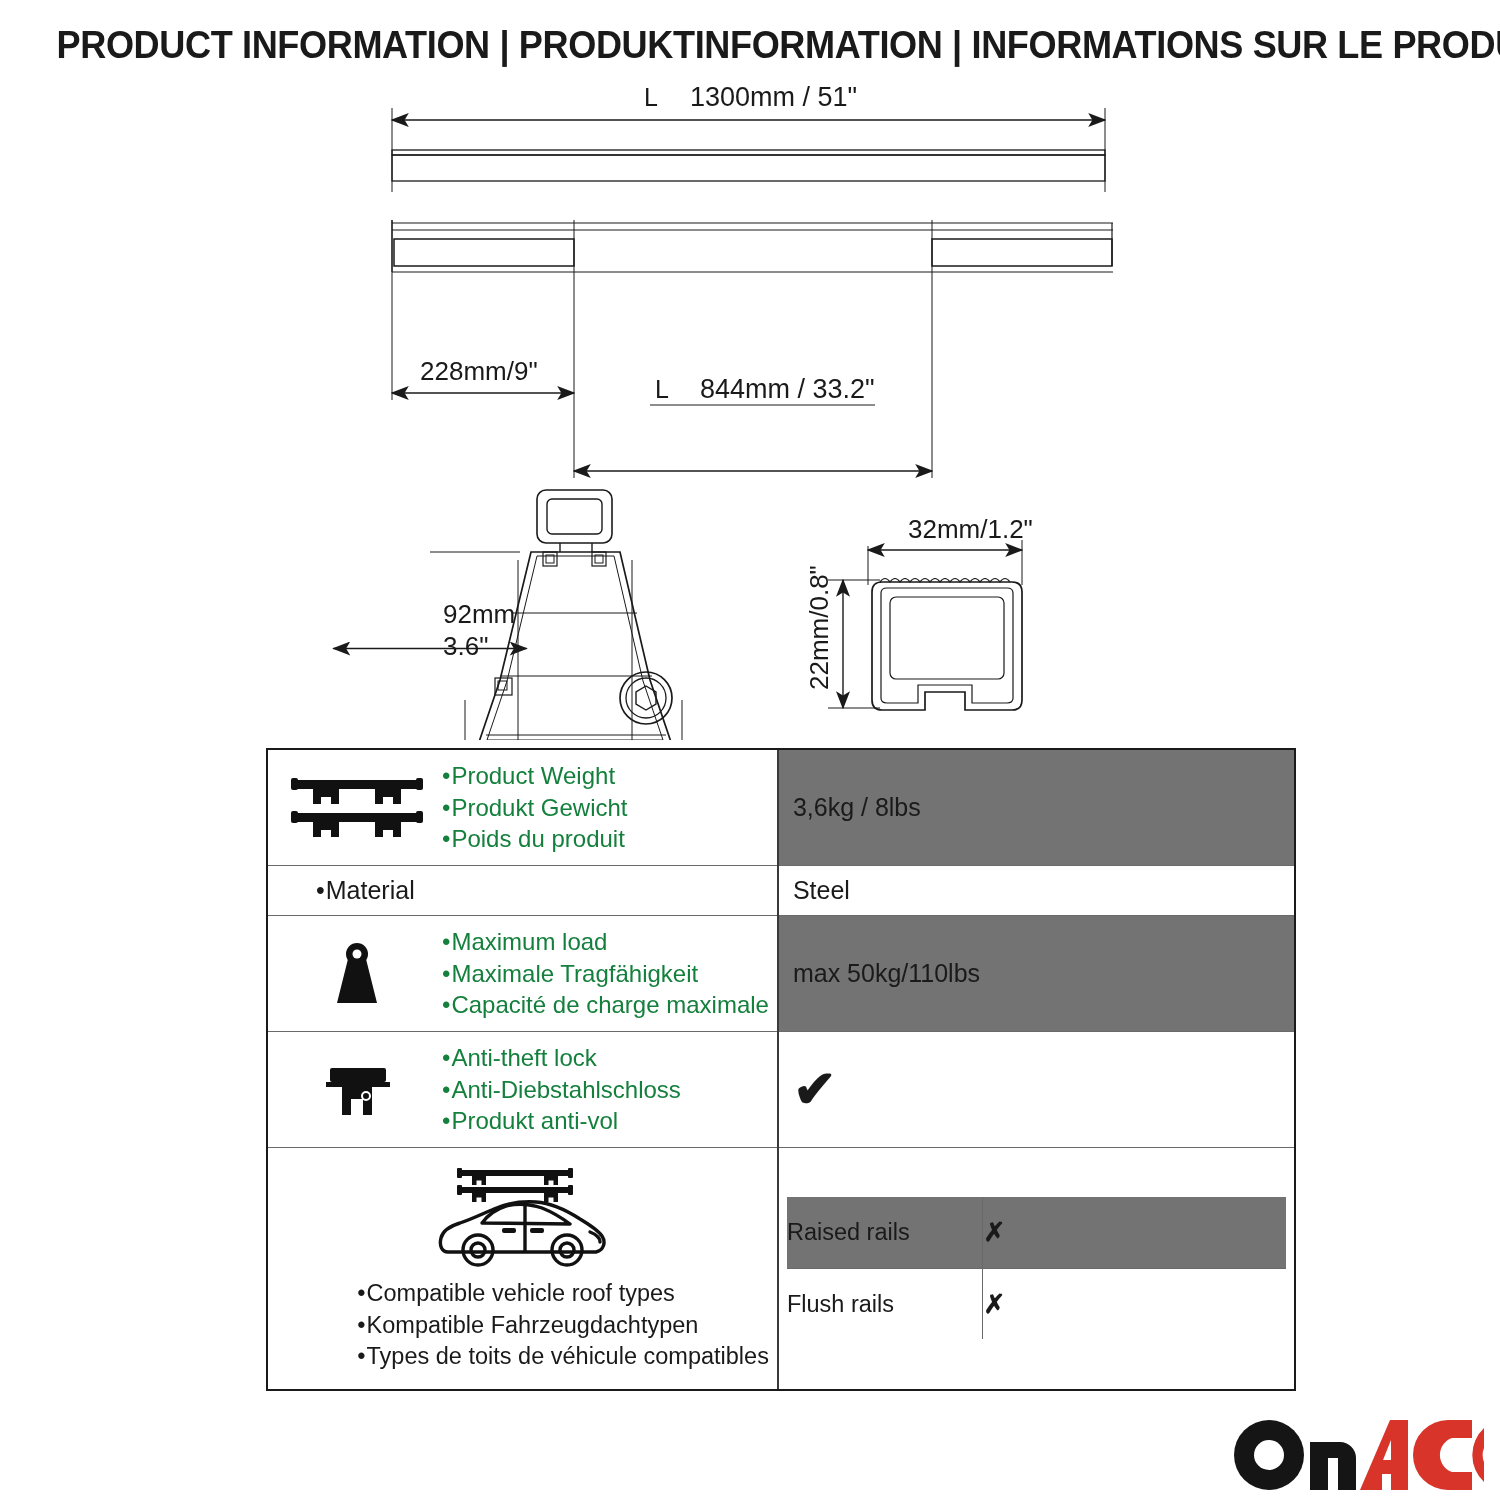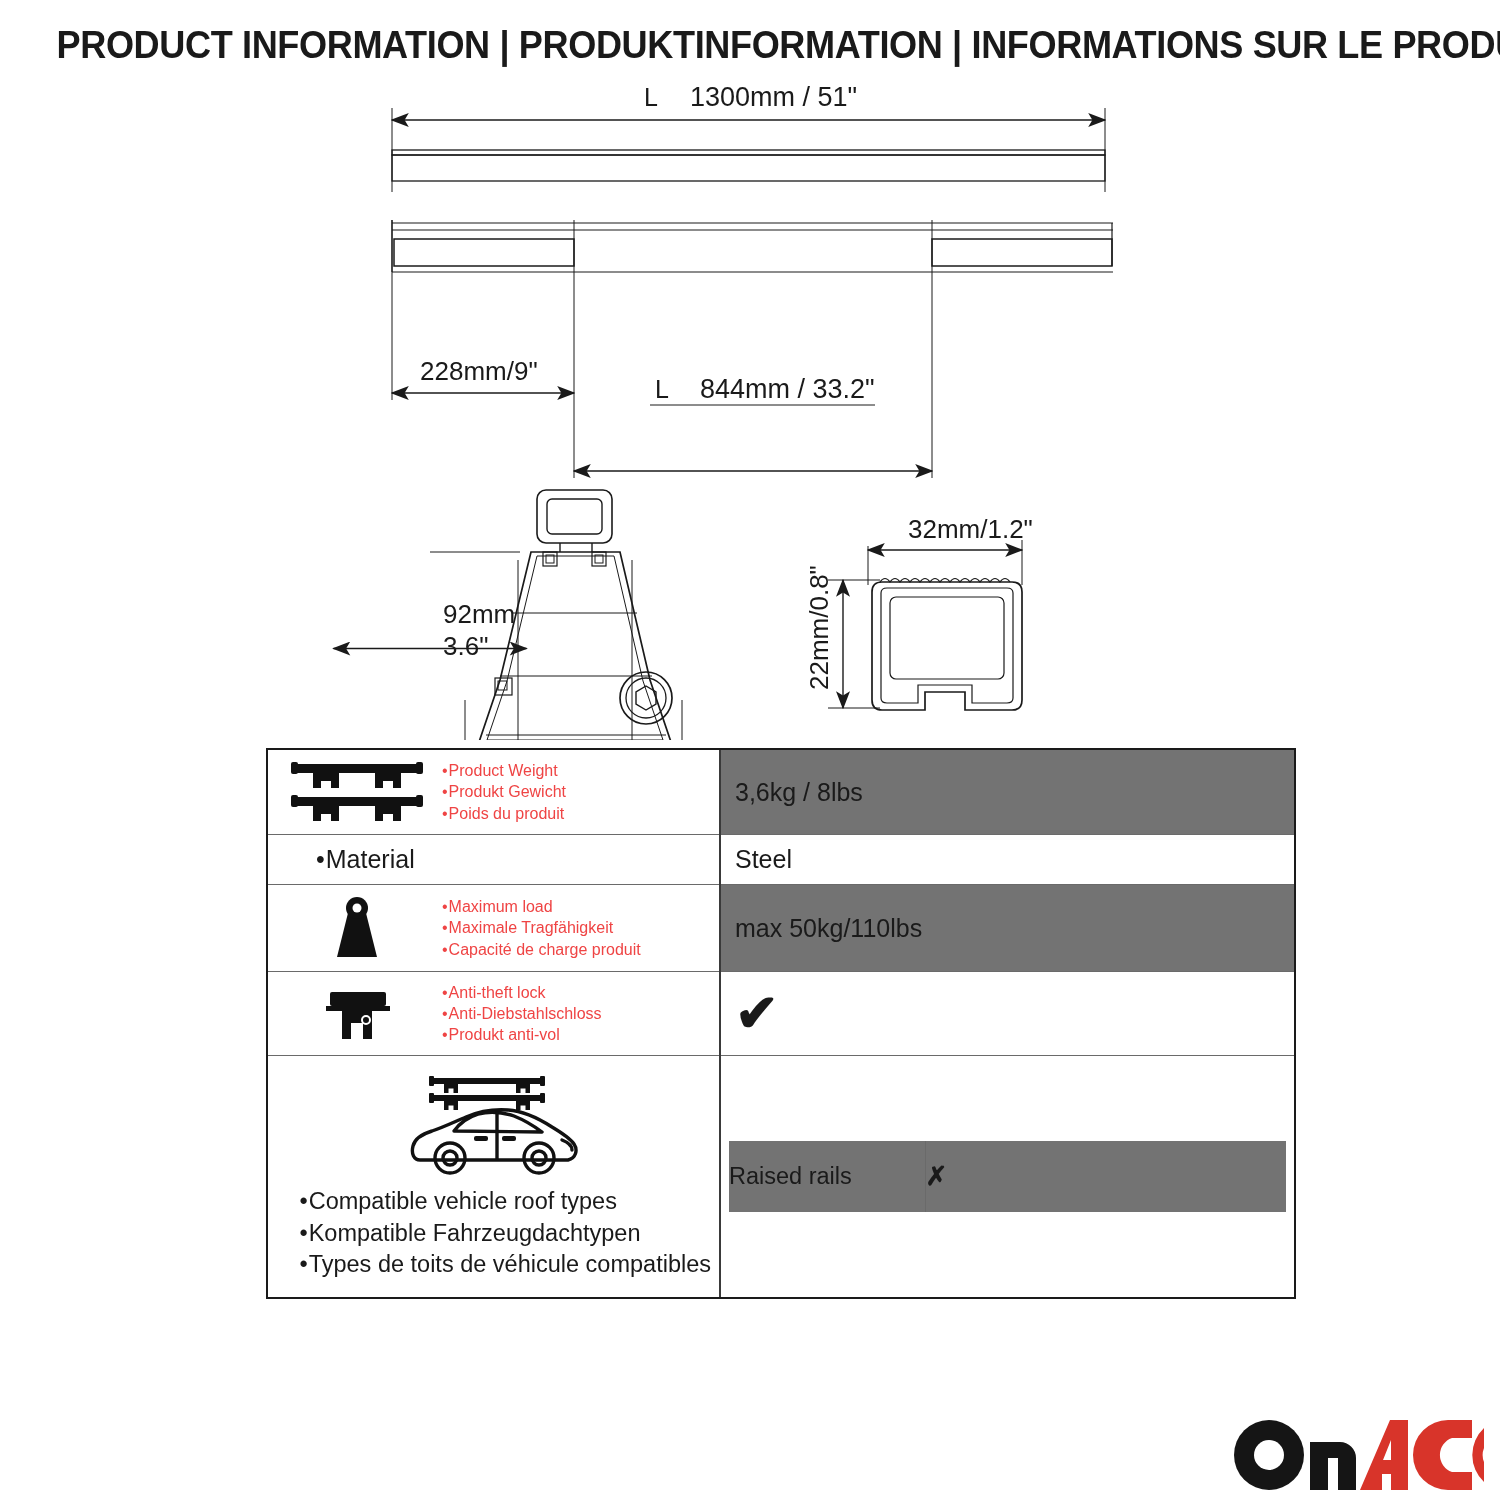--- a/index.html
+++ b/index.html
@@ -71,23 +71,23 @@
     gap: 10px;
   }
   .icon-box {
     flex: 0 0 auto;
     width: 150px;
     display: flex;
     align-items: center;
     justify-content: center;
   }
   .label-list {
-    font-size: 16px;
+    font-size: 24px;
     line-height: 1.32;
-    color: #ef4444;
+    color: #15803d;
     white-space: nowrap;
   }
   .label-list .ln::before { content: "\2022"; margin-right: 1px; }
   .label-list .ln { display: block; }
 
   
   .material-label {
     font-size: 25px;
     padding-left: 34px;
     white-space: nowrap;
@@ -330,21 +330,21 @@
                   <g fill="#111">
                     <path d="M26,18 h18 l11,44 h-40 z"></path>
                     <circle cx="35" cy="13" r="11"></circle>
                   </g>
                   <circle cx="35" cy="13" r="4.5" fill="#fff"></circle>
                 </svg>
               </span>
               <span class="label-list">
                 <span class="ln">Maximum load</span>
                 <span class="ln">Maximale Tragfähigkeit</span>
-                <span class="ln">Capacité de charge produit</span>
+                <span class="ln">Capacité de charge maximale</span>
               </span>
             </div>
           </td>
           <td class="cell-right shaded">max 50kg/110lbs</td>
         </tr>
 
         <tr>
           <td class="cell-left">
             <div class="left-inner">
               <span class="icon-box">
@@ -413,20 +413,24 @@
               </span>
             </div>
           </td>
           <td style="padding:8px;">
             <table class="subtable">
               <tbody>
                 <tr>
                   <td class="sub-name shaded">Raised rails</td>
                   <td class="sub-val shaded">✗</td>
                 </tr>
+                <tr>
+                  <td class="sub-name">Flush rails</td>
+                  <td class="sub-val">✗</td>
+                </tr>
               </tbody>
             </table>
           </td>
         </tr>
 
       </tbody>
     </table>
   </div>
 
   <div class="logo">

